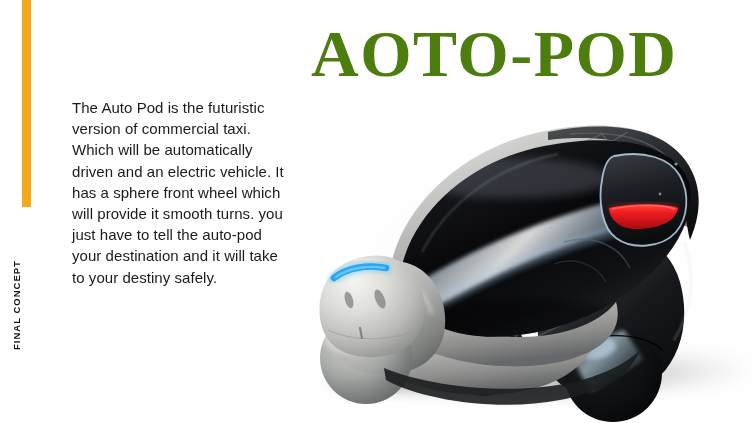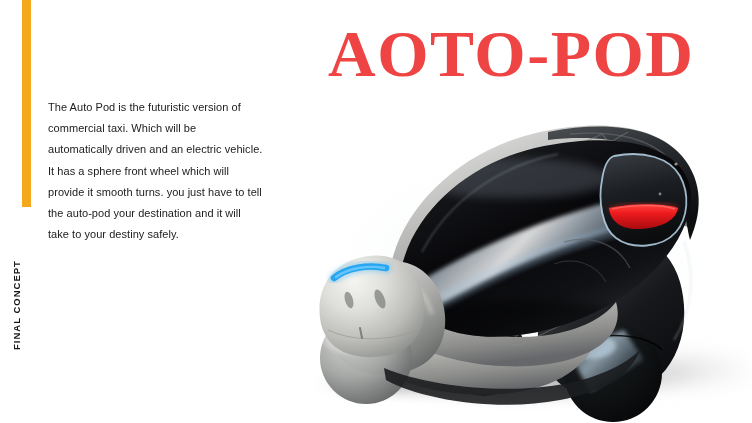--- a/index.html
+++ b/index.html
@@ -38,40 +38,40 @@
     font-size:9.5px;
     font-weight:bold;
     letter-spacing:1px;
     color:#151515;
     white-space:nowrap;
   }
 
   
   .body-copy {
     position:absolute;
-    left:48px; top:97px;
+    left:72px; top:97px;
     width:216px;
-    font-size:11px;
+    font-size:15px;
     line-height:21.2px;
     color:#1b1b1b;
     letter-spacing:0.05px;
     text-align:left;
   }
 
   
   .title {
     position:absolute;
-    left:328px; top:21px;
+    left:311px; top:21px;
     width:420px;
     font-family:"Liberation Serif", serif;
     font-weight:bold;
     font-size:66px;
     line-height:66px;
     letter-spacing:1.5px;
-    color:#ef4444;
+    color:#4d7c0f;
     white-space:nowrap;
   }
 
   
   .illustration {
     position:absolute;
     left:272px; top:92px;
     width:480px; height:331px;
   }
   .illustration svg { display:block; width:480px; height:331px; }

